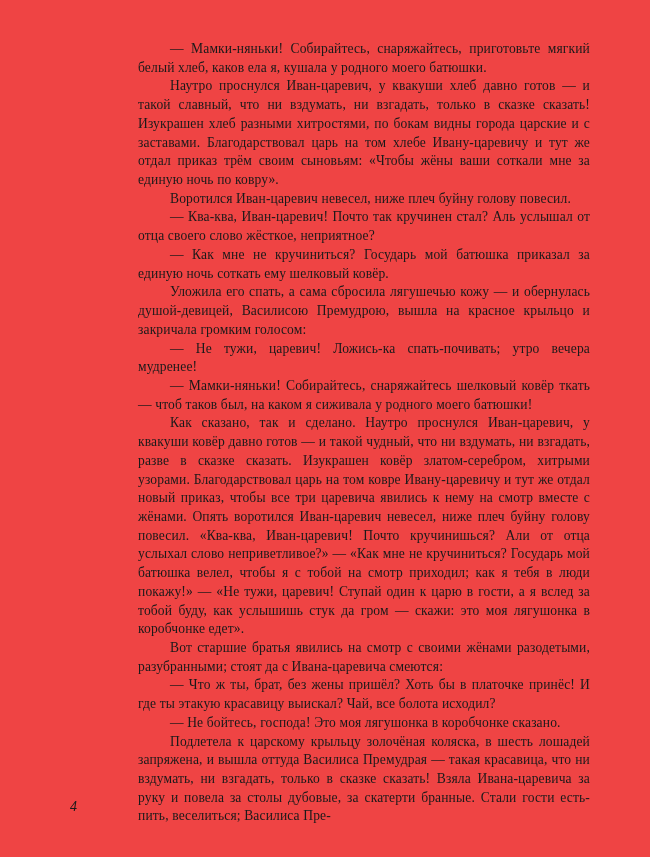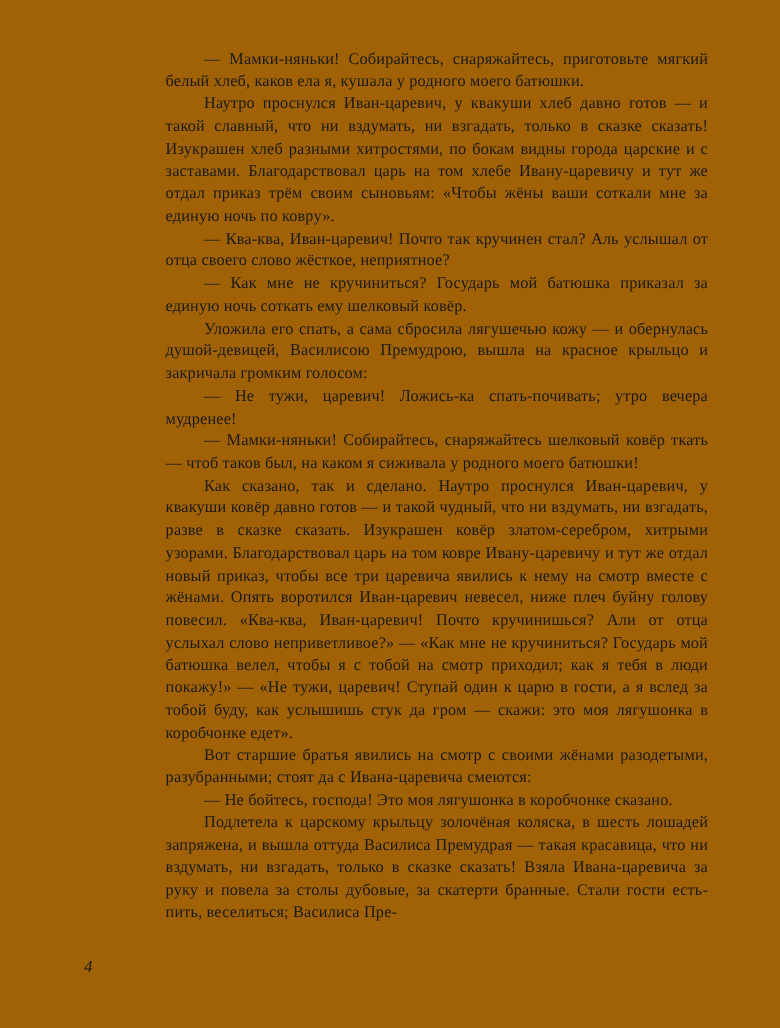--- a/index.html
+++ b/index.html
@@ -12,21 +12,21 @@
     height: 857px;
     position: relative;
     overflow: hidden;
     font-family: "Liberation Serif", "DejaVu Serif", serif;
     color: #1a1a1a;
   }
 
   #page {
     position: absolute;
     inset: 0;
-    background: #a16207;
+    background: #ef4444;
   }
 
   #textblock {
     position: absolute;
     left: 138px;
     top: 40px;
     width: 452px;
     text-align: justify;
     text-justify: inter-word;
     font-size: 13.55px;
@@ -61,26 +61,28 @@
   }
 </style>
 </head>
 <body>
 
 <div id="page">
 
   <div id="textblock">
     <p>— Мамки-няньки! Собирайтесь, снаряжайтесь, приготовьте мягкий белый хлеб, каков ела я, кушала у родного моего батюшки.</p>
     <p>Наутро проснулся Иван-царевич, у квакуши хлеб давно готов — и такой славный, что ни вздумать, ни взгадать, только в сказке сказать! Изукрашен хлеб разными хитростями, по бокам видны города царские и с заставами. Благодарствовал царь на том хлебе Ивану-царевичу и тут же отдал приказ трём своим сыновьям: «Чтобы жёны ваши соткали мне за единую ночь по ковру».</p>
+    <p>Воротился Иван-царевич невесел, ниже плеч буйну голову повесил.</p>
     <p>— Ква-ква, Иван-царевич! Почто так кручинен стал? Аль услышал от отца своего слово жёсткое, неприятное?</p>
     <p>— Как мне не кручиниться? Государь мой батюшка приказал за единую ночь соткать ему шелковый ковёр.</p>
     <p>Уложила его спать, а сама сбросила лягушечью кожу — и обернулась душой-девицей, Василисою Премудрою, вышла на красное крыльцо и закричала громким голосом:</p>
     <p>— Не тужи, царевич! Ложись-ка спать-почивать; утро вечера мудренее!</p>
     <p>— Мамки-няньки! Собирайтесь, снаряжайтесь шелковый ковёр ткать — чтоб таков был, на каком я сиживала у родного моего батюшки!</p>
     <p>Как сказано, так и сделано. Наутро проснулся Иван-царевич, у квакуши ковёр давно готов — и такой чудный, что ни вздумать, ни взгадать, разве в сказке сказать. Изукрашен ковёр златом-серебром, хитрыми узорами. Благодарствовал царь на том ковре Ивану-царевичу и тут же отдал новый приказ, чтобы все три царевича явились к нему на смотр вместе с жёнами. Опять воротился Иван-царевич невесел, ниже плеч буйну голову повесил. «Ква-ква, Иван-царевич! Почто кручинишься? Али от отца услыхал слово неприветливое?» — «Как мне не кручиниться? Государь мой батюшка велел, чтобы я с тобой на смотр приходил; как я тебя в люди покажу!» — «Не тужи, царевич! Ступай один к царю в гости, а я вслед за тобой буду, как услышишь стук да гром — скажи: это моя лягушонка в коробчонке едет».</p>
     <p>Вот старшие братья явились на смотр с своими жёнами разодетыми, разубранными; стоят да с Ивана-царевича смеются:</p>
+    <p>— Что ж ты, брат, без жены пришёл? Хоть бы в платочке принёс! И где ты этакую красавицу выискал? Чай, все болота исходил?</p>
     <p>— Не бойтесь, господа! Это моя лягушонка в коробчонке сказано.</p>
     <p>Подлетела к царскому крыльцу золочёная коляска, в шесть лошадей запряжена, и вышла оттуда Василиса Премудрая — такая красавица, что ни вздумать, ни взгадать, только в сказке сказать! Взяла Ивана-царевича за руку и повела за столы дубовые, за скатерти бранные. Стали гости есть-пить, веселиться; Василиса Пре-</p>
   </div>
 
   <div id="page-number">4</div>
 
 </div>
 
 </body></html>

